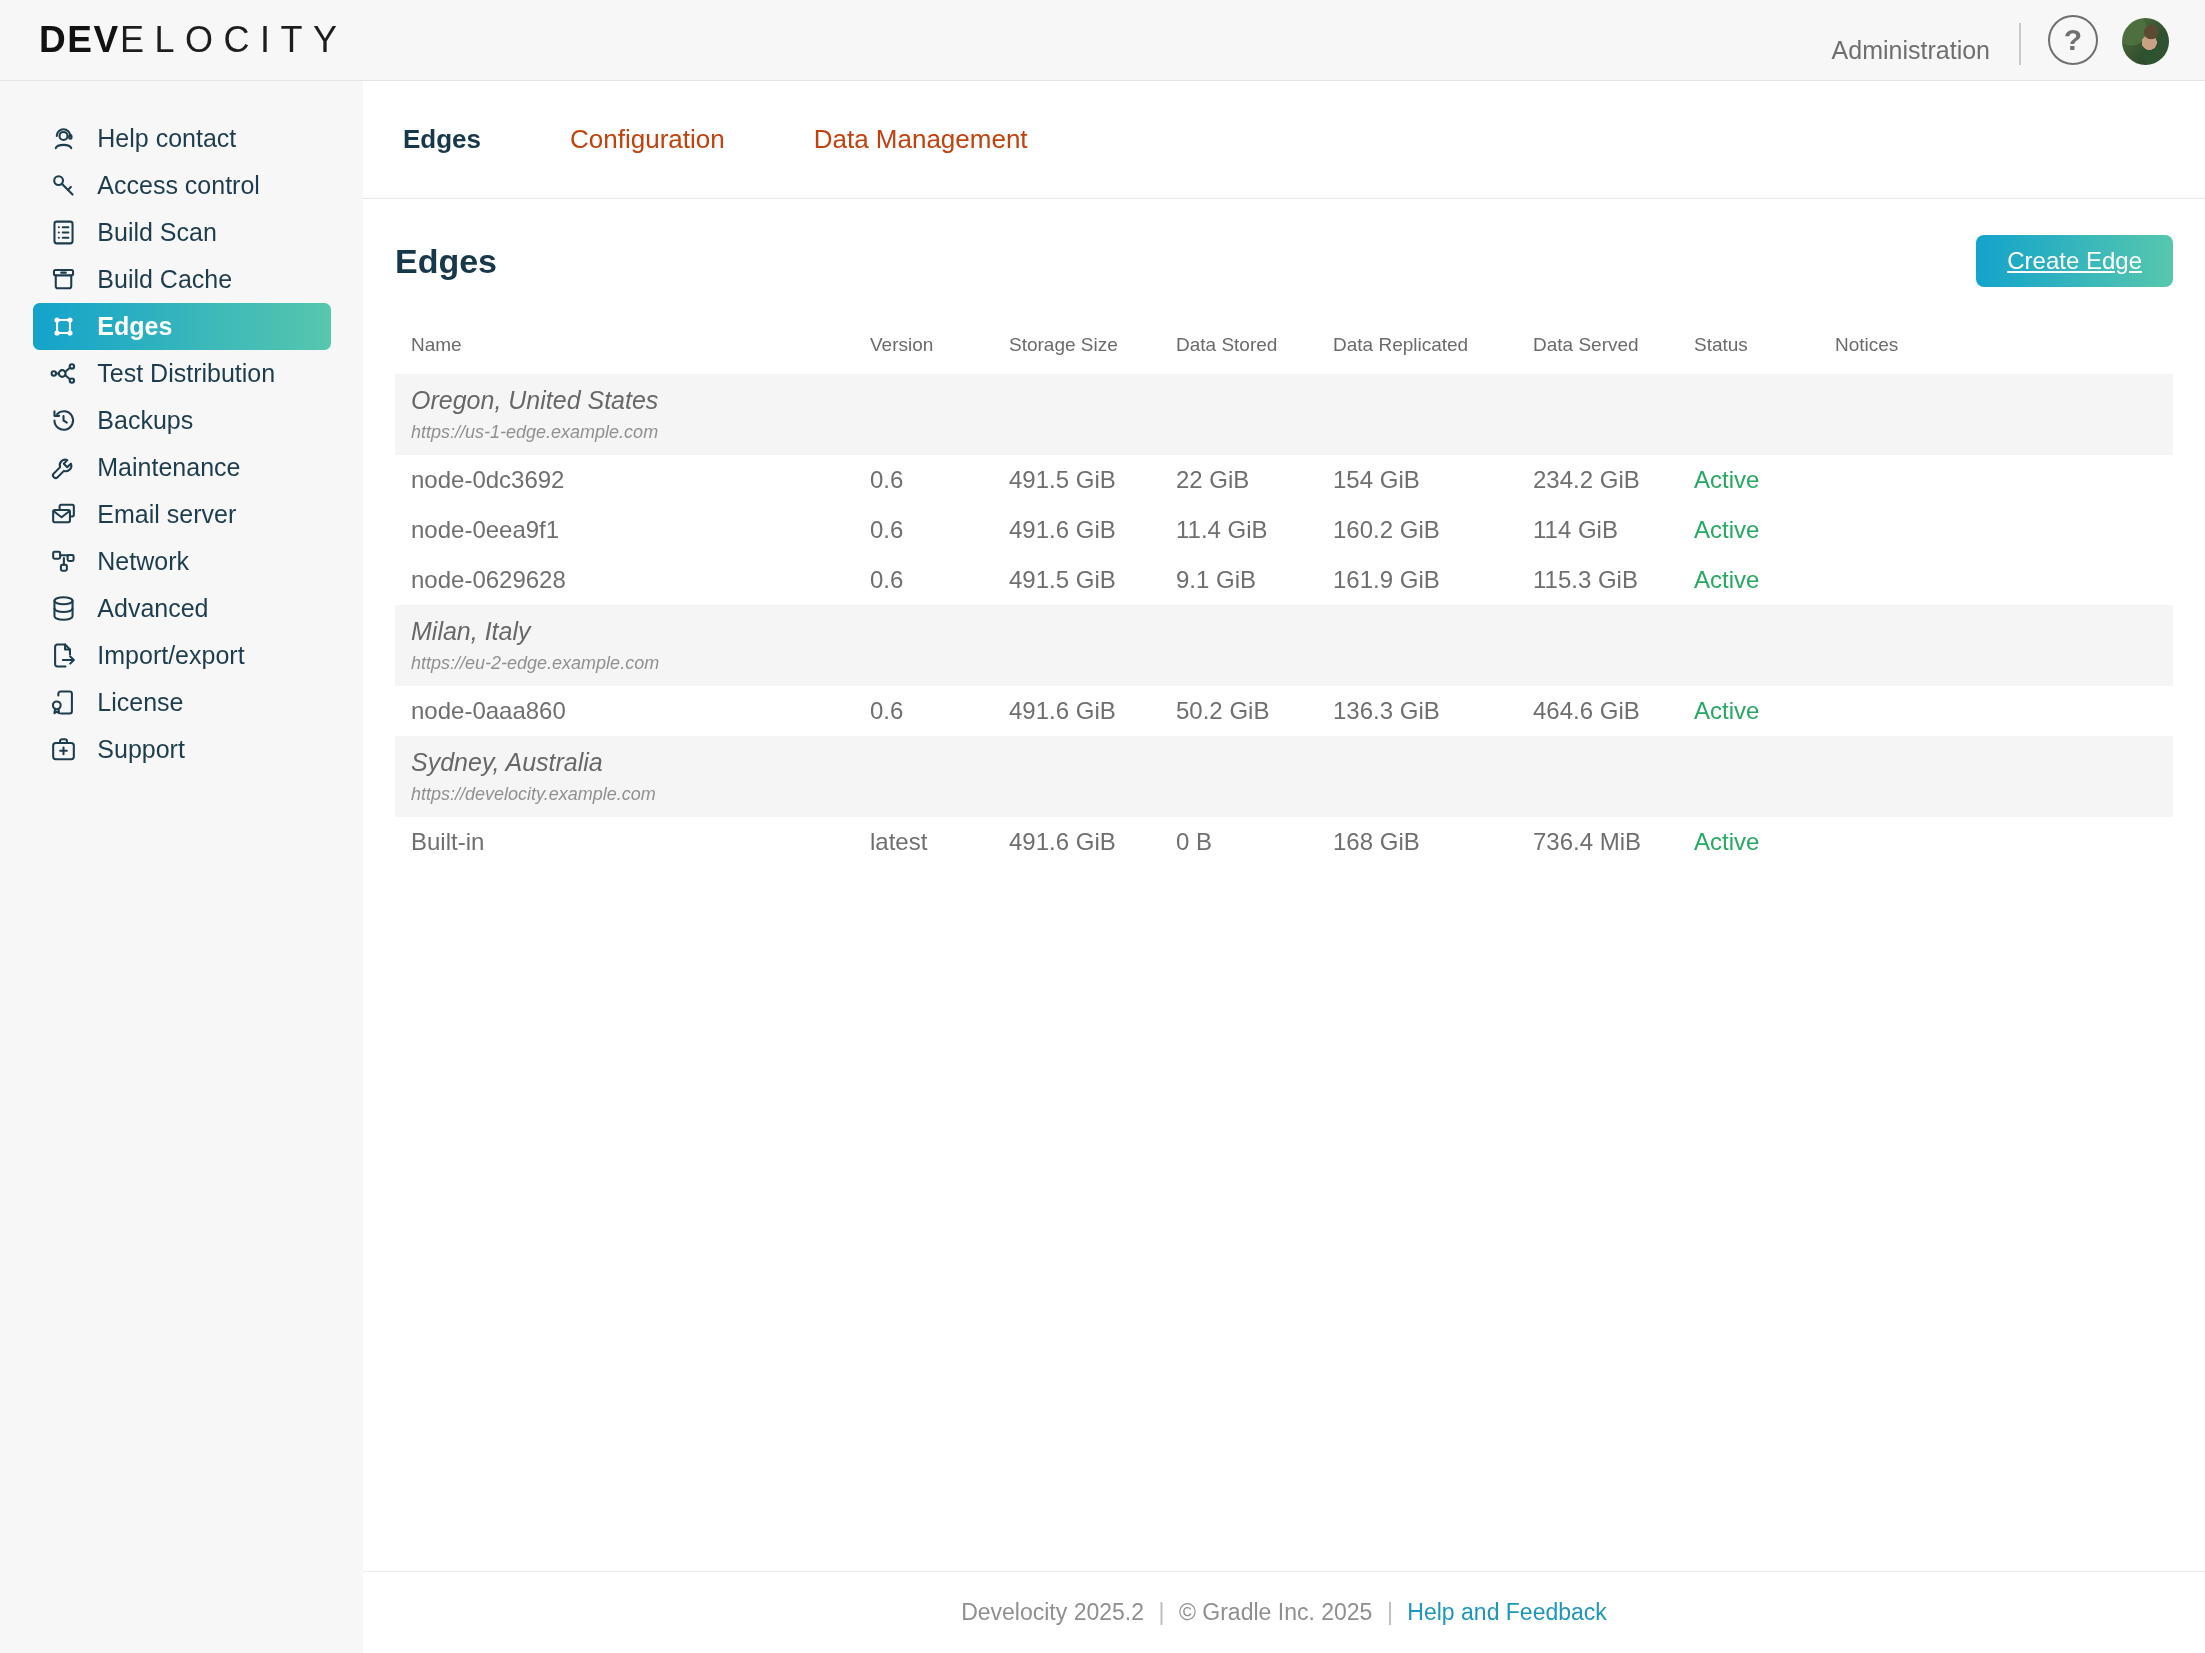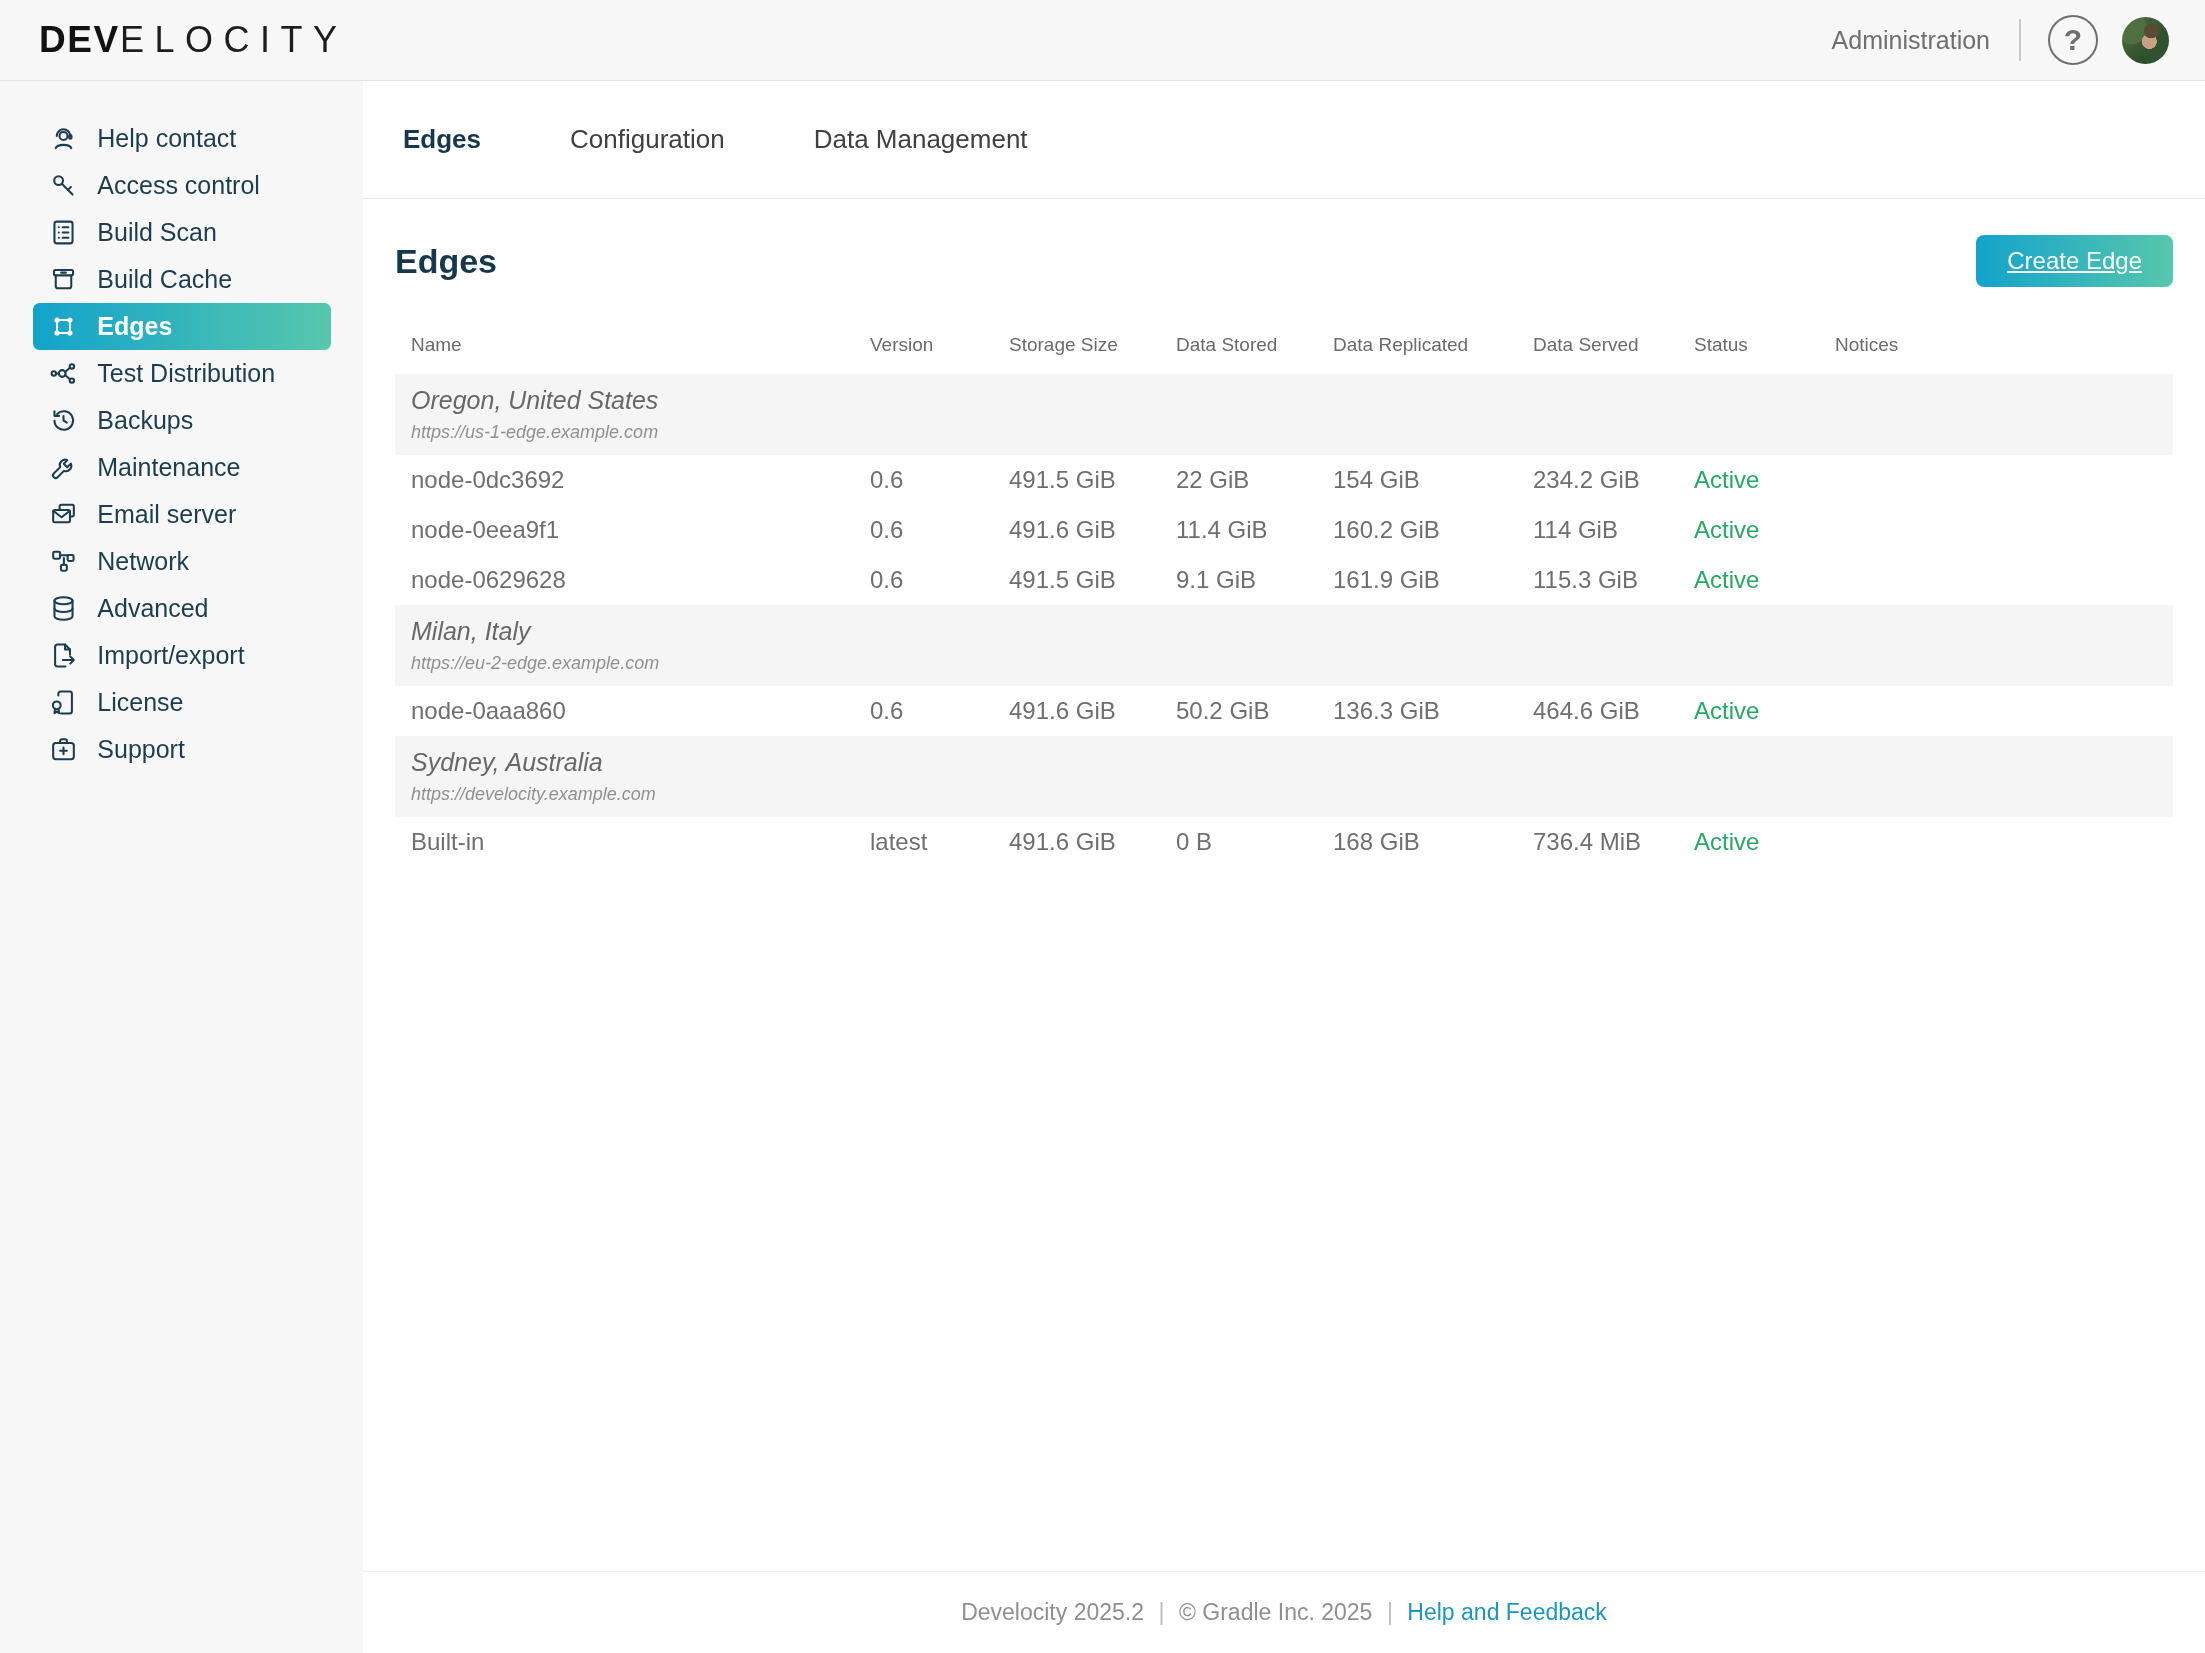--- a/index.html
+++ b/index.html
@@ -16,21 +16,21 @@
   .topbar {
     height:81px; flex:0 0 81px;
     background:#f7f7f7;
     border-bottom:1.6px solid #e4e4e4;
     display:flex; align-items:center; justify-content:space-between;
     padding:0 36px 0 39px;
   }
   .logo { display:flex; align-items:flex-start; cursor:pointer; user-select:none; }
   .logo .logo-bold { font-size:37px; font-weight:800; color:#121212; letter-spacing:1.6px; }
   .logo .logo-light { font-size:36px; font-weight:300; color:#1d1d1d; letter-spacing:10.5px; }
-  .topbar-right { display:flex; align-items:center; }
+  .topbar-right { display:flex; align-items:flex-end; }
   .admin-label { font-size:25px; color:#6f6f6f; }
   .topbar-divider { width:1.6px; height:42px; background:#c9c9c9; margin:0 27.4px 0 29px; }
   .help-circle {
     width:50px; height:50px; border:2.8px solid #6f6f6f; border-radius:50%;
     display:flex; align-items:center; justify-content:center;
     font-size:30px; color:#6f6f6f; font-weight:600; cursor:pointer;
   }
   .avatar {
     width:47px; height:47px; border-radius:50%; margin-left:24px; cursor:pointer;
     background:
@@ -62,21 +62,21 @@
 
   .content { flex:1; display:flex; flex-direction:column; min-width:0; background:#ffffff; }
 
   
   .tabbar {
     height:118px; flex:0 0 118px;
     display:flex; align-items:center; gap:89px;
     padding:0 0 0 40px;
     border-bottom:1.6px solid #e9e9e9;
   }
-  .tab { font-size:26px; color:#404040; cursor:pointer; }
+  .tab { font-size:26px; color:#c2410c; cursor:pointer; }
   .tab.active { color:#17384a; font-weight:600; }
 
   
   .main { flex:1; padding:0 32px; min-height:0; }
   .page-header { display:flex; align-items:center; justify-content:space-between; padding:36px 0 29px; }
   .page-title { font-size:34px; font-weight:700; color:#17384a; }
   .create-btn {
     background:linear-gradient(90deg,#13a3cb,#57c7ad);
     color:#ffffff; border:none; border-radius:8px;
     height:52px; padding:0 31px; font-size:24px;

